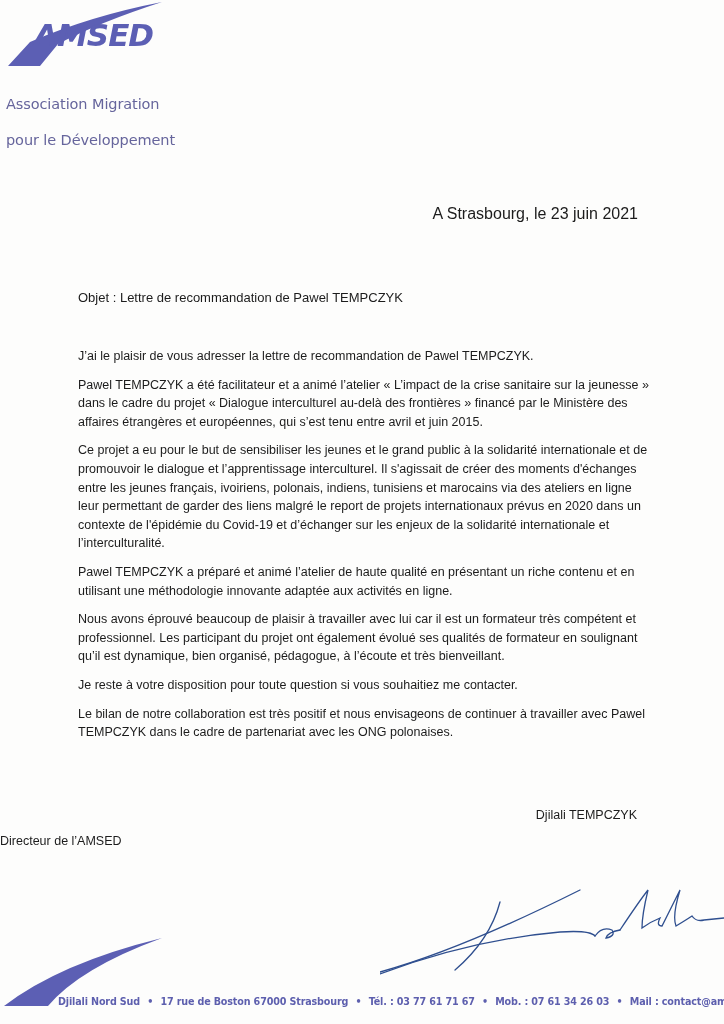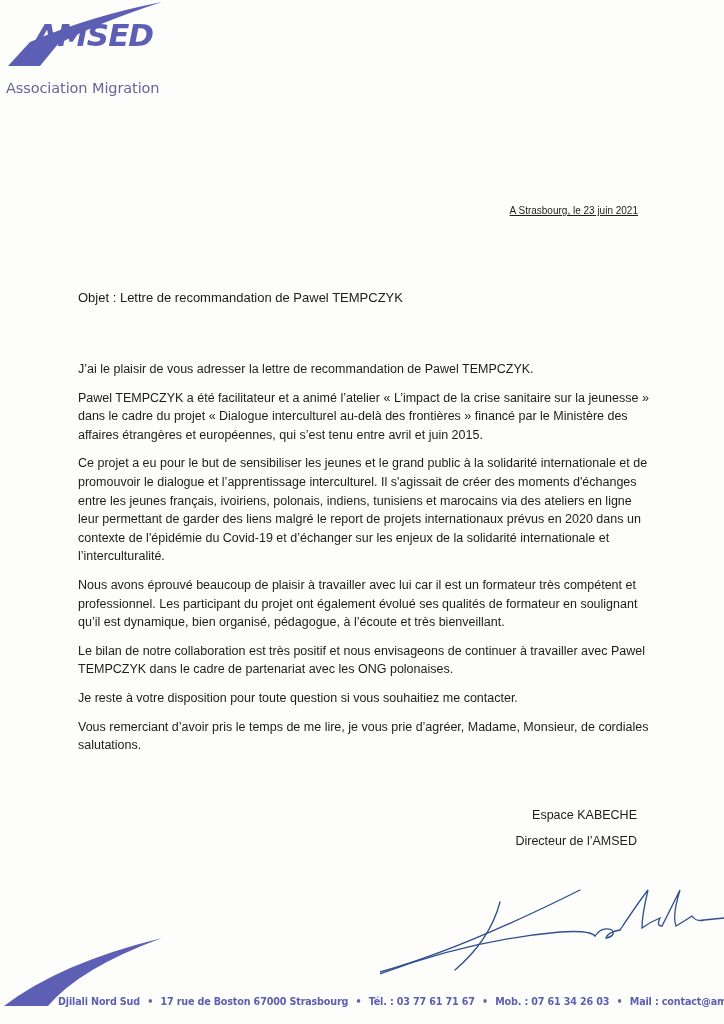--- a/index.html
+++ b/index.html
@@ -8,41 +8,40 @@
     background: #fdfdfc;
     font-family: "Liberation Sans", sans-serif;
     color: #1c1c1c;
   }
   .logo { position: absolute; left: 0; top: 0; width: 170px; height: 70px; }
   .org-name {
     position: absolute; left: 6px; top: 78px;
     font-family: "DejaVu Sans", sans-serif;
     font-size: 14.5px; line-height: 20px; color: #66659c; letter-spacing: -0.1px;
   }
-  .org-name div { white-space: nowrap; }
+  .org-name div { white-space: nowrap; margin-top: 16px; }
   .date {
     position: absolute; right: 86px; top: 205px;
-    font-size: 10px;
-    text-decoration: underline;
+    font-size: 16px;
   }
   .subject {
     position: absolute; left: 78px; top: 290px;
     font-size: 13px;
   }
   .body-text {
-    position: absolute; left: 78px; top: 360px; width: 575px;
+    position: absolute; left: 78px; top: 347px; width: 575px;
     font-size: 12.5px; line-height: 18.6px;
   }
   .body-text p { margin: 0 0 10px 0; }
   .signer {
     position: absolute; top: 808px; left: 0; width: 637px; text-align: right;
     font-size: 12.5px;
   }
   .signer-title {
-    position: absolute; top: 834px; left: 0; width: 637px; text-align: right;
+    position: absolute; top: 834px; left: 0; width: 637px; 
     font-size: 12.5px;
   }
   .signature { position: absolute; left: 380px; top: 860px; width: 344px; height: 115px; }
   .footer-swoosh { position: absolute; left: 0; top: 938px; width: 180px; height: 70px; }
   .footer {
     position: absolute; left: 58px; top: 996px; white-space: nowrap;
     font-family: "DejaVu Sans", sans-serif; font-weight: bold;
     font-size: 9.6px; color: #5d5fae; letter-spacing: -0.15px;
   }
   .footer .sep { color: #5d5fae; margin: 0 4px; }
@@ -50,37 +49,38 @@
 </head>
 <body>
 
 <svg class="logo" viewBox="0 0 170 70">
   <path d="M8 66 L30 42 Q90 16 162 2 Q100 22 58 44 L40 66 Z" fill="#5c5fb4"></path>
   <text x="34" y="46" font-family="DejaVu Sans, sans-serif" font-size="31" font-weight="bold" font-style="italic" fill="#5c5fb4" letter-spacing="-1">AMSED</text>
 </svg>
 
 <div class="org-name">
   <div>Association Migration</div>
+  <div>pour le Développement</div>
 </div>
 
 <div class="date">A Strasbourg, le 23 juin 2021</div>
 
 <div class="subject">Objet : Lettre de recommandation de Pawel TEMPCZYK</div>
 
 <div class="body-text">
   <p>J’ai le plaisir de vous adresser la lettre de recommandation de Pawel TEMPCZYK.</p>
   <p>Pawel TEMPCZYK a été facilitateur et a animé l’atelier « L’impact de la crise sanitaire sur la jeunesse » dans le cadre du projet « Dialogue interculturel au-delà des frontières » financé par le Ministère des affaires étrangères et européennes, qui s’est tenu entre avril et juin 2015.</p>
   <p>Ce projet a eu pour le but de sensibiliser les jeunes et le grand public à la solidarité internationale et de promouvoir le dialogue et l’apprentissage interculturel. Il s'agissait de créer des moments d'échanges entre les jeunes français, ivoiriens, polonais, indiens, tunisiens et marocains via des ateliers en ligne leur permettant de garder des liens malgré le report de projets internationaux prévus en 2020 dans un contexte de l'épidémie du Covid-19 et d’échanger sur les enjeux de la solidarité internationale et l’interculturalité.</p>
+  <p>Pawel TEMPCZYK a préparé et animé l’atelier de haute qualité en présentant un riche contenu et en utilisant une méthodologie innovante adaptée aux activités en ligne.</p>
   <p>Nous avons éprouvé beaucoup de plaisir à travailler avec lui car il est un formateur très compétent et professionnel. Les participant du projet ont également évolué ses qualités de formateur en soulignant qu’il est dynamique, bien organisé, pédagogue, à l’écoute et très bienveillant.</p>
+  <p>Je reste à votre disposition pour toute question si vous souhaitiez me contacter.</p>
   <p>Le bilan de notre collaboration est très positif et nous envisageons de continuer à travailler avec Pawel TEMPCZYK dans le cadre de partenariat avec les ONG polonaises.</p>
-  <p>Je reste à votre disposition pour toute question si vous souhaitiez me contacter.</p>
-  <p>Vous remerciant d’avoir pris le temps de me lire, je vous prie d’agréer, Madame, Monsieur, de cordiales salutations.</p>
 </div>
 
-<div class="signer">Espace KABECHE</div>
+<div class="signer">Djilali TEMPCZYK</div>
 <div class="signer-title">Directeur de l’AMSED</div>
 
 <svg class="signature" viewBox="0 0 344 115" fill="none" stroke="#2f4f8f" stroke-width="1.3" stroke-linecap="round">
   <path d="M0 112 Q80 90 200 30"></path>
   <path d="M0 114 Q90 80 180 72 Q210 70 215 76"></path>
   <path d="M120 42 Q110 80 75 110"></path>
   <path d="M215 76 Q222 66 232 70 Q236 76 226 78 Q228 72 240 70"></path>
   <path d="M240 70 Q260 40 268 30 Q262 55 262 68 Q270 62 280 58 Q276 66 282 66 Q290 50 300 30 Q292 56 296 66 Q306 60 312 56 Q316 62 324 60 L344 58"></path>
 </svg>
 

